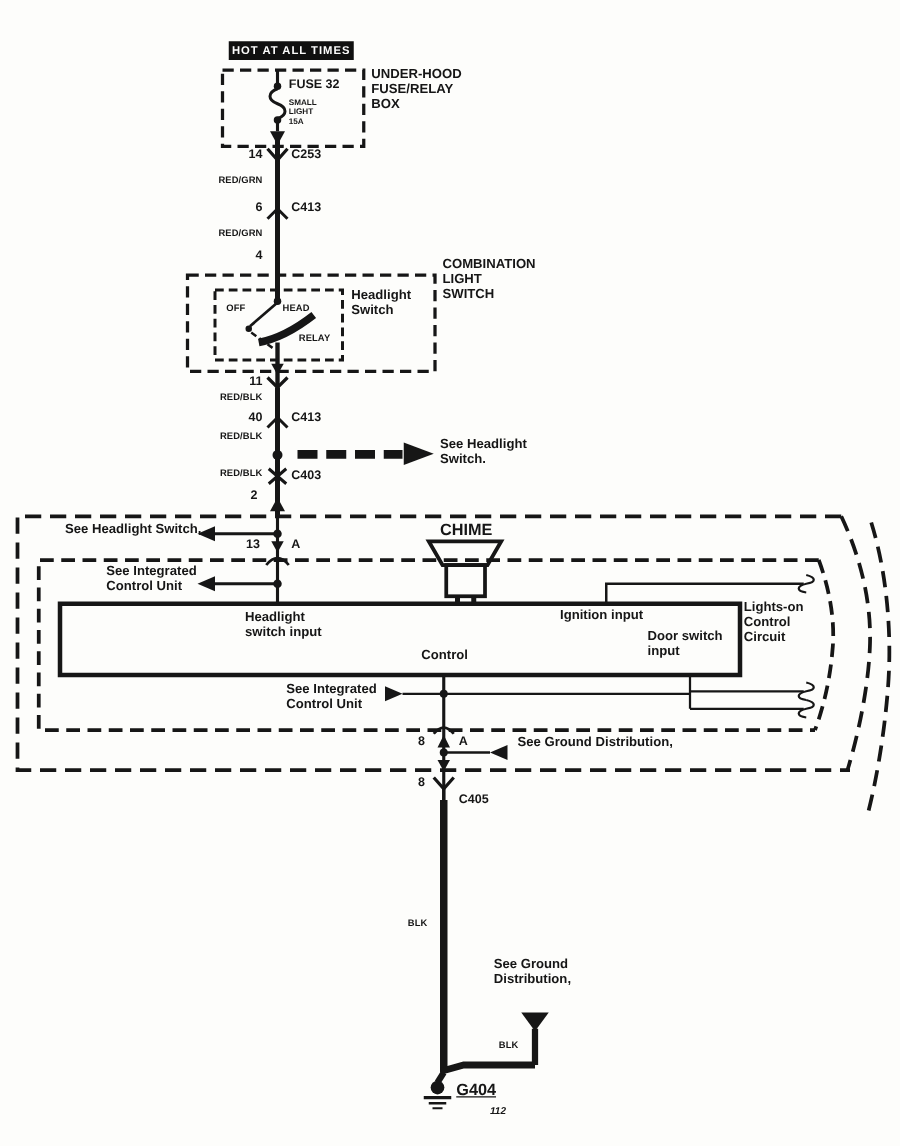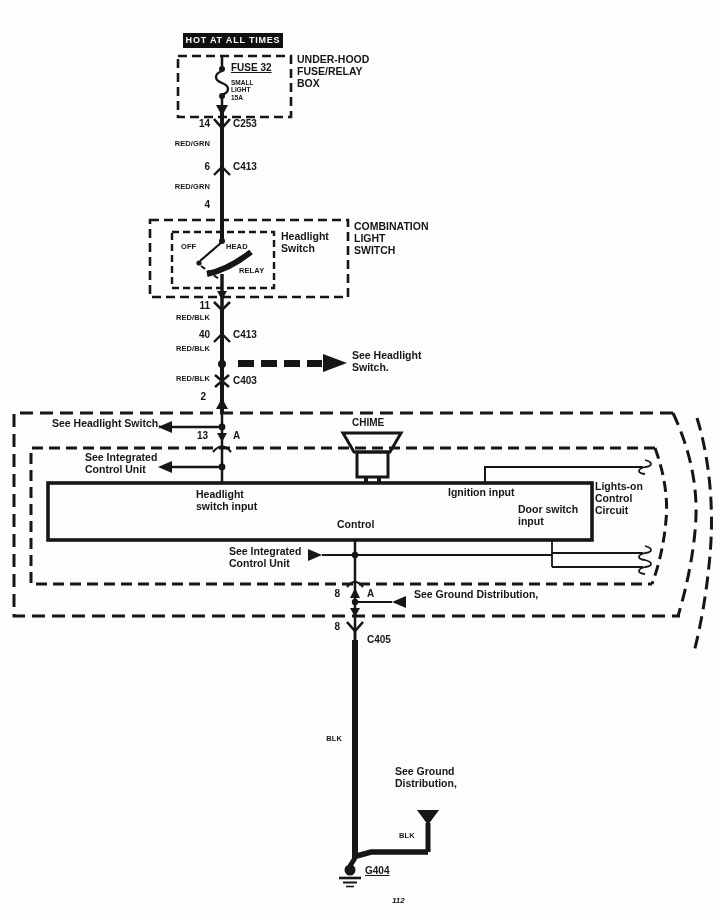--- a/index.html
+++ b/index.html
@@ -3,21 +3,21 @@
 <meta charset="utf-8">
 <style>
   html,body{margin:0;padding:0;background:#e8e8e8;}
   .page{position:relative;width:720px;height:917px;background:#fdfdfb;overflow:hidden;
         font-family:"Liberation Sans",sans-serif;}
   .lbl{position:absolute;color:#161616;font-weight:bold;white-space:pre-line;line-height:1.12;}
   .s65{font-size:6.5px;line-height:1.15;}
   .s7{font-size:7.5px;letter-spacing:.1px;}
   .s10{font-size:10px;}
   .s105{font-size:10.5px;}
-  .s11{font-size:10px;}
+  .s11{font-size:13px;}
   .banner{position:absolute;left:183px;top:33px;width:100px;height:15px;background:#101010;
           color:#fbfbfb;font-size:9px;font-weight:bold;letter-spacing:.8px;text-align:center;
           line-height:15px;}
   .ra{text-align:right;}
   .it{font-style:italic;font-weight:bold;font-size:8px;}
   svg{position:absolute;left:0;top:0;}
 </style>
 </head>
 <body>
 
@@ -140,37 +140,37 @@
         <rect x="261" y="360" width="16" height="7"></rect>
         <rect x="284" y="360" width="16" height="7"></rect>
         <rect x="307" y="360" width="15" height="7"></rect>
         <polygon points="323,354 323,372 347,363"></polygon>
       </g>
     </g>
   </svg>
 
   <div class="banner">HOT AT ALL TIMES</div>
 
-  <div class="lbl s10" style="left:231px;top:62px;text-decoration:underline;">FUSE 32</div>
+  <div class="lbl s10" style="left:231px;top:62px;">FUSE 32</div>
   <div class="lbl s65" style="left:231px;top:79px;">SMALL
 LIGHT
 15A</div>
   <div class="lbl s105" style="left:297px;top:54px;">UNDER-HOOD
 FUSE/RELAY
 BOX</div>
 
   <div class="lbl s10 ra" style="left:192px;top:118px;width:18px;">14</div>
   <div class="lbl s10" style="left:233px;top:118px;">C253</div>
   <div class="lbl s7 ra" style="left:166px;top:140px;width:44px;">RED/GRN</div>
   <div class="lbl s10 ra" style="left:194px;top:161px;width:16px;">6</div>
   <div class="lbl s10" style="left:233px;top:161px;">C413</div>
   <div class="lbl s7 ra" style="left:166px;top:183px;width:44px;">RED/GRN</div>
   <div class="lbl s10 ra" style="left:196px;top:199px;width:14px;">4</div>
 
-  <div class="lbl s105" style="left:354px;top:221px;">COMBINATION
+  <div class="lbl s105" style="left:354px;top:206px;">COMBINATION
 LIGHT
 SWITCH</div>
   <div class="lbl s105" style="left:281px;top:231px;">Headlight
 Switch</div>
   <div class="lbl s7" style="left:181px;top:243px;">OFF</div>
   <div class="lbl s7" style="left:226px;top:243px;">HEAD</div>
   <div class="lbl s7" style="left:239px;top:267px;">RELAY</div>
 
   <div class="lbl s10 ra" style="left:190px;top:300px;width:20px;text-align:right;">11</div>
   <div class="lbl s7 ra" style="left:166px;top:314px;width:44px;">RED/BLK</div>
@@ -207,15 +207,15 @@
   <div class="lbl s105" style="left:414px;top:589px;">See Ground Distribution,</div>
 
   <div class="lbl s10 ra" style="left:326px;top:621px;width:14px;">8</div>
   <div class="lbl s10" style="left:367px;top:621px;margin-top:13px;">C405</div>
   <div class="lbl s7 ra" style="left:322px;top:735px;width:20px;">BLK</div>
 
   <div class="lbl s105" style="left:395px;top:766px;">See Ground
 Distribution,</div>
   <div class="lbl s7" style="left:399px;top:832px;">BLK</div>
   <div class="lbl s11" style="left:365px;top:865px;text-decoration:underline;">G404</div>
-  <div class="lbl it" style="left:392px;top:885px;margin-top:12px;">112</div>
+  <div class="lbl it" style="left:392px;top:885px;">112</div>
 
 </div>
 
 </body></html>

